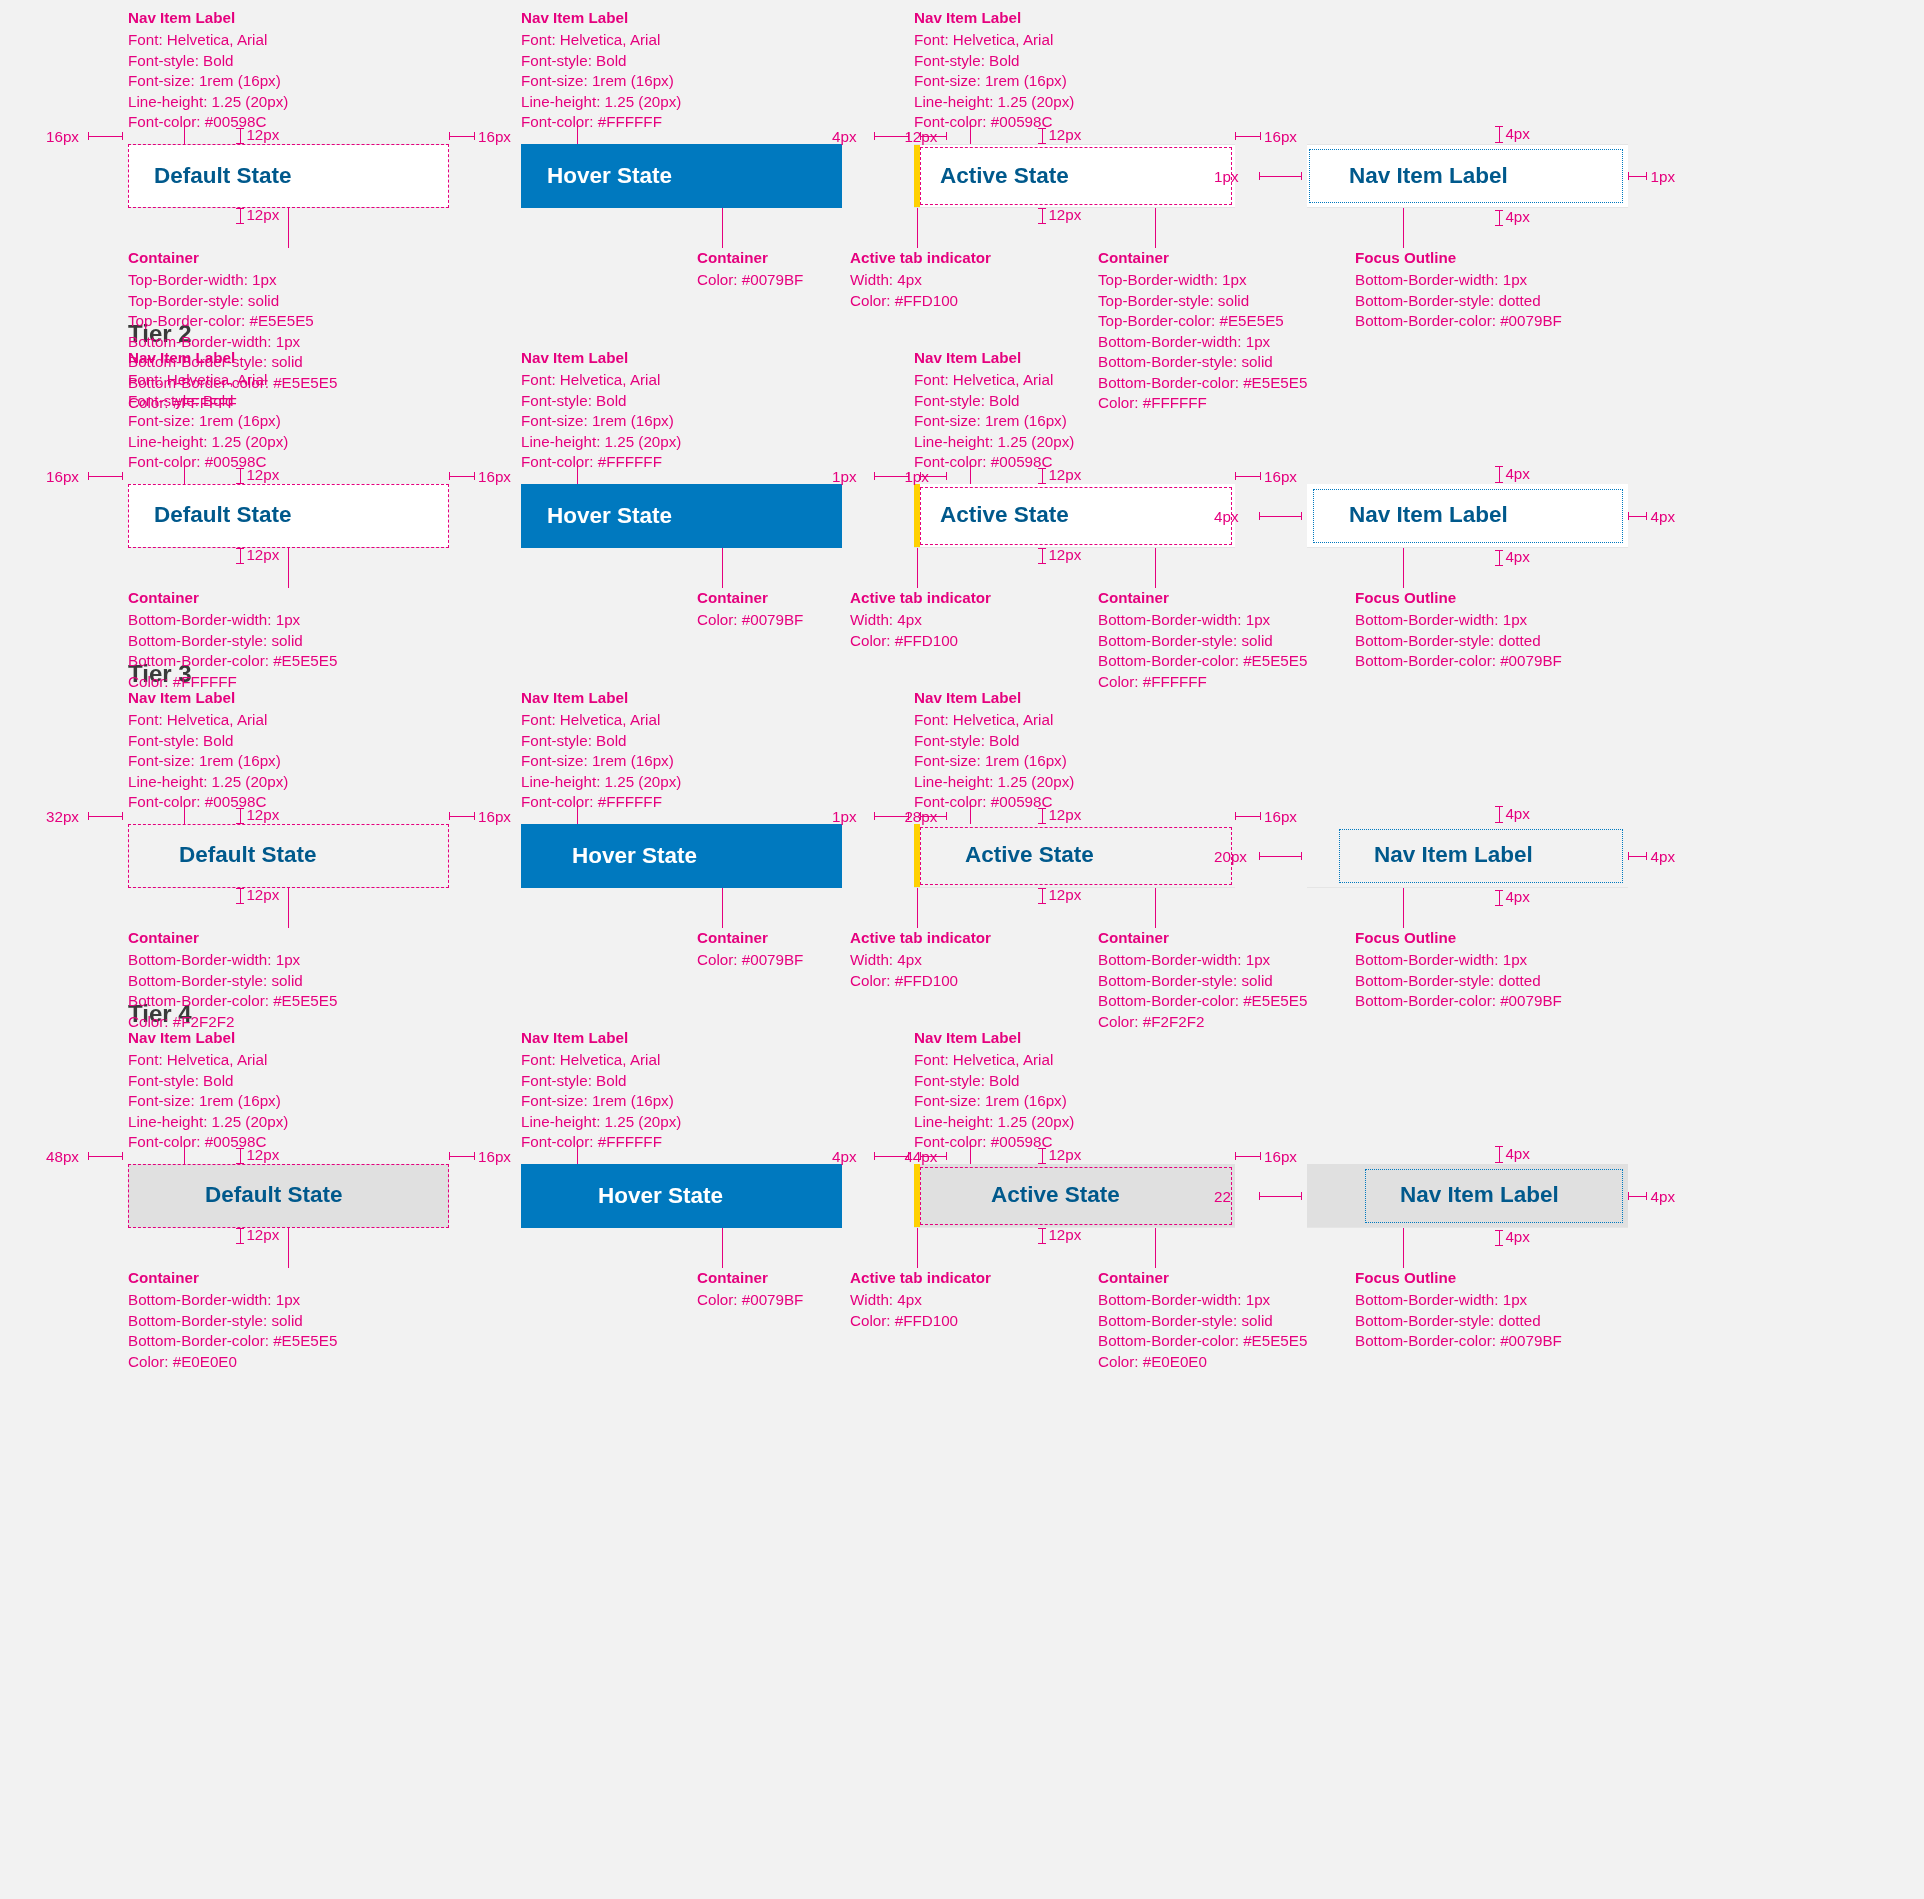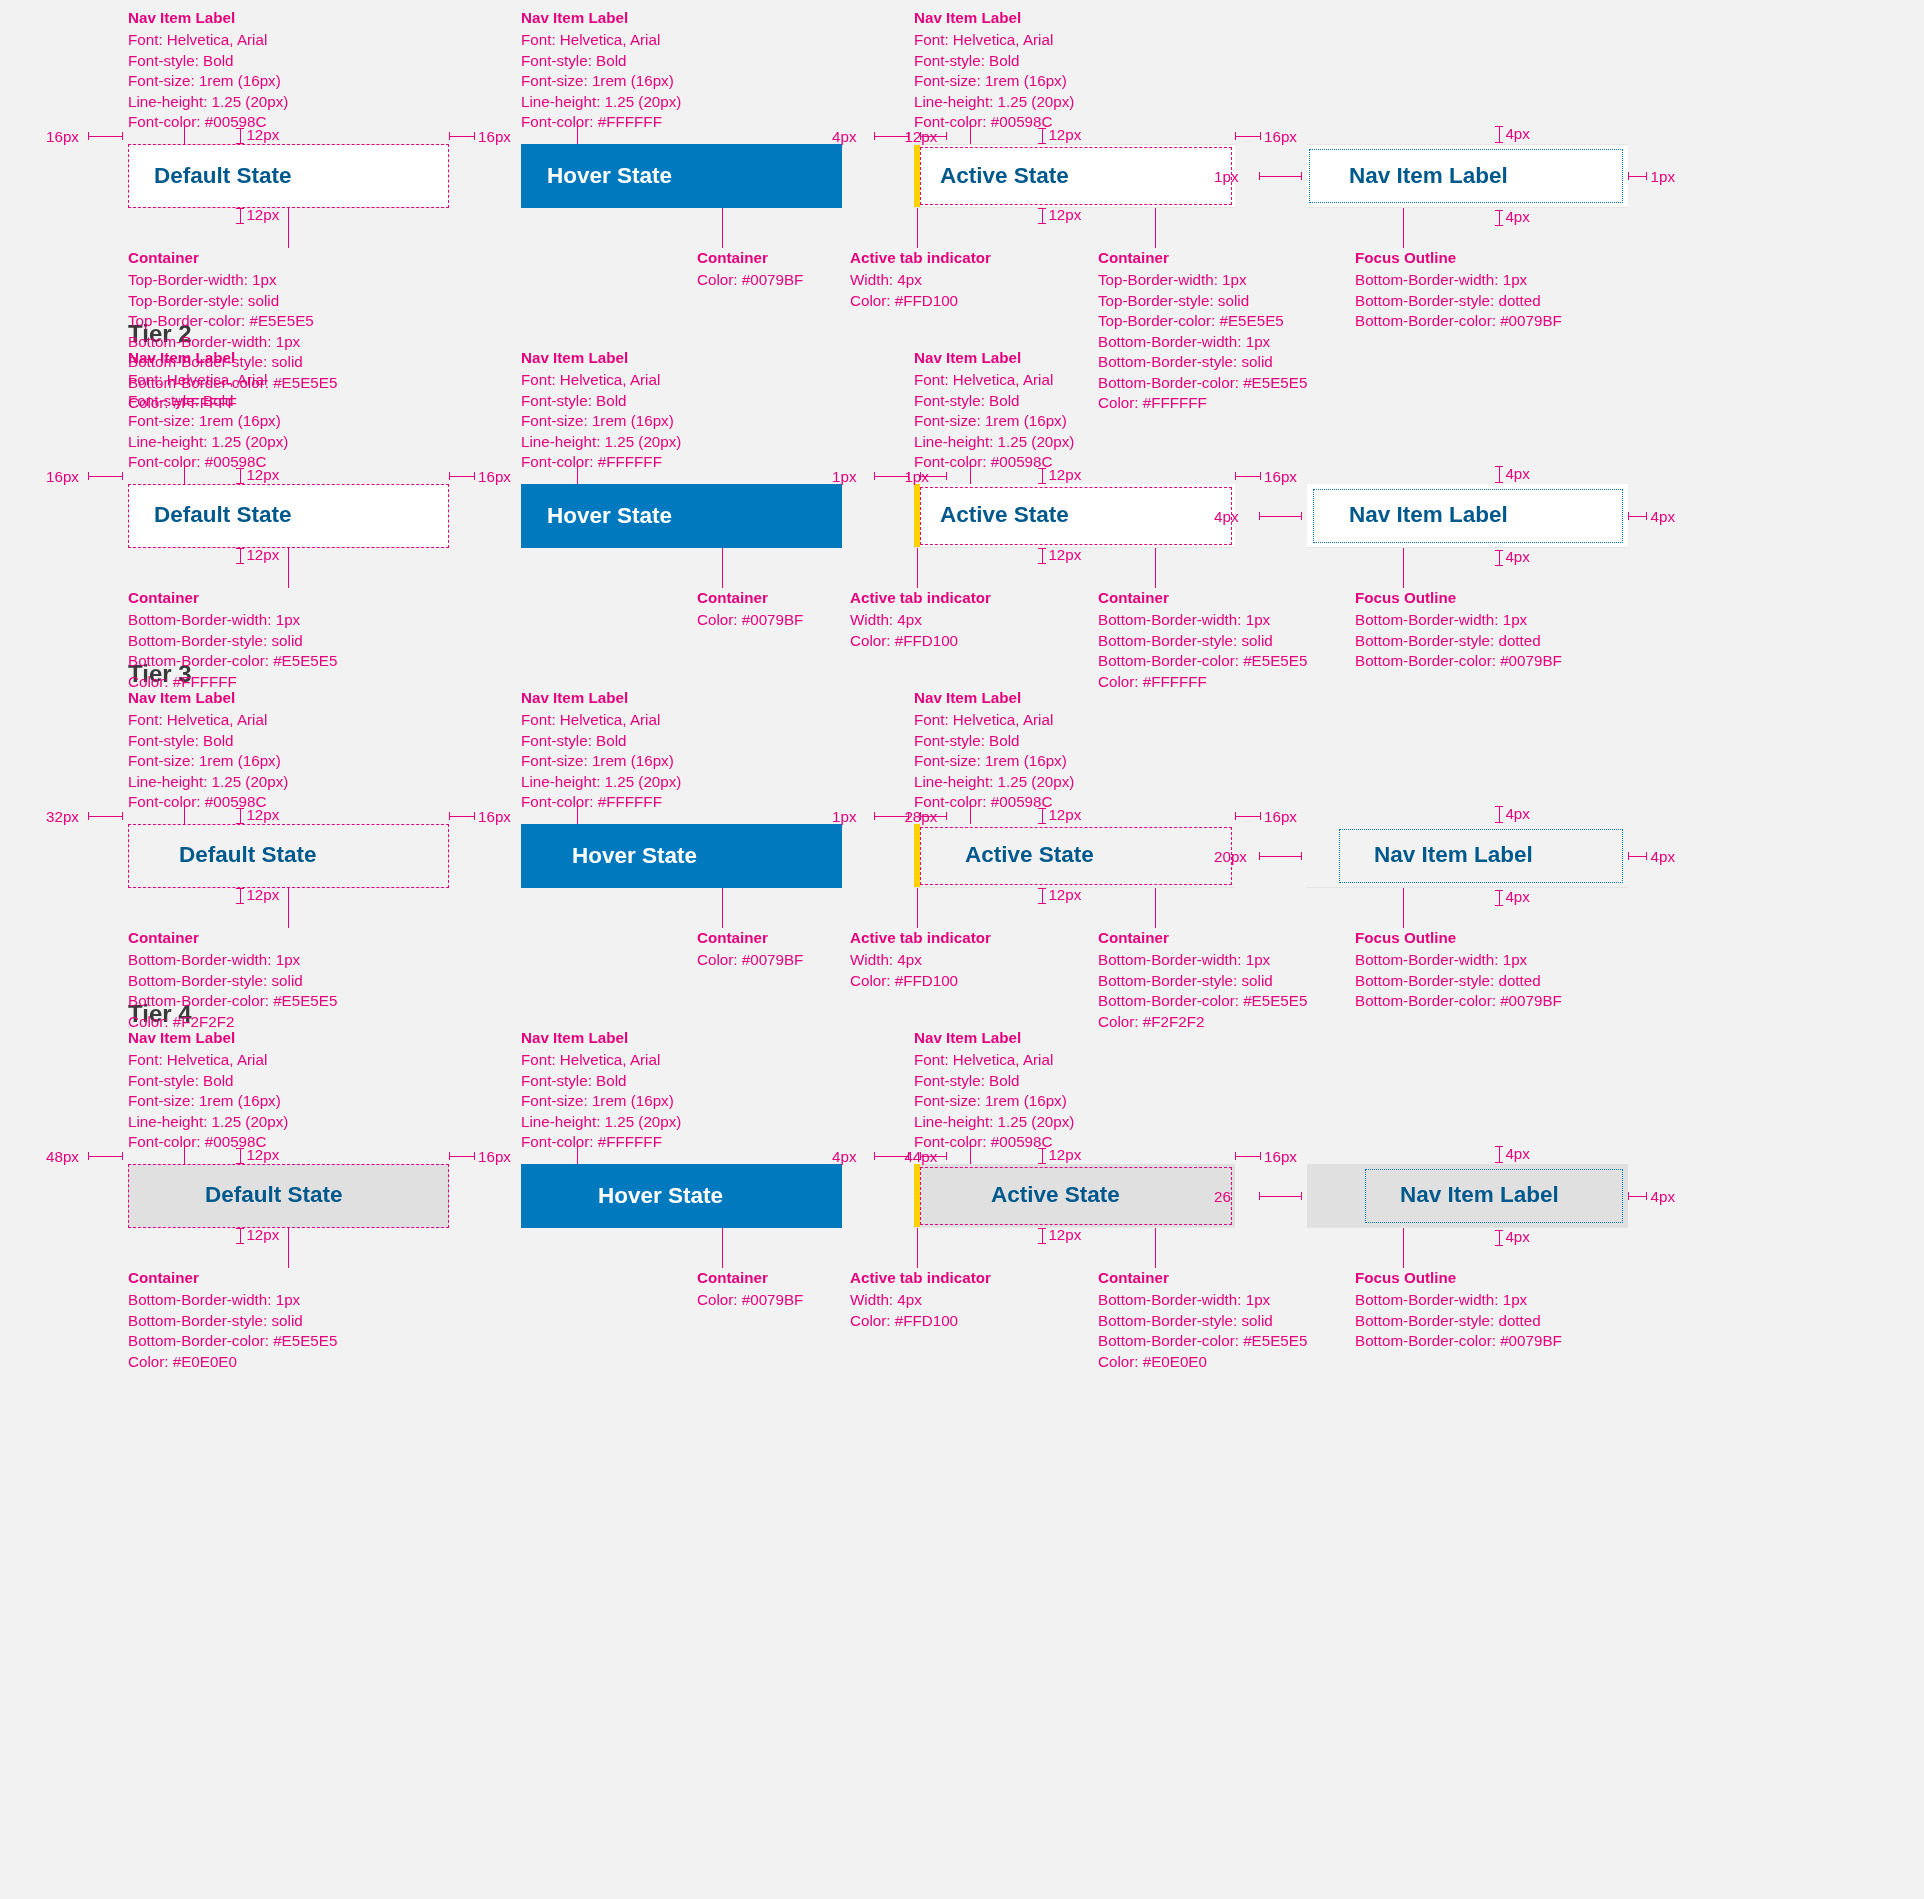--- a/index.html
+++ b/index.html
@@ -639,21 +639,21 @@
           <div class="focus-outline-draw" style="inset: 4.8px 4.8px 4.8px 58px; border-width: 1.6px;"></div>
           <div class="anno " style="left: 48px; top: 104px;">
             <div class="anno-title">Focus Outline</div>
             <div>Bottom-Border-width: 1px</div>
             <div>Bottom-Border-style: dotted</div>
             <div>Bottom-Border-color: #0079BF</div>
           </div>
           <div class="anno-line v" style="left: 96px; top: 64px; height: 40px;"></div>
           <div class="meas" style="left: -48px; top: 24px;">
             <div class="bar h" style="left: 0px; top: 8px; width: 43px;"></div>
-            <div style="position: absolute; left: -45px; top: 0px;">26</div>
+            <div style="position: absolute; left: -45px; top: 0px;">22</div>
           </div>
           <div class="meas" style="left: 321px; top: 24px;">
             <div class="bar h" style="left: 0px; top: 8px; width: 19px;"></div>
             <div style="position: absolute; left: 22.5px; top: 0px;">4px</div>
           </div>
           <div class="meas" style="left: 192px; top: -17.6px;">
             <div class="bar v" style="left: 0px; top: 0px; height: 16px;"></div>
             <div style="position: absolute; top: -1.6px; left: 6.4px;">4px</div>
           </div>
           <div class="meas" style="left: 192px; top: 66px;">

